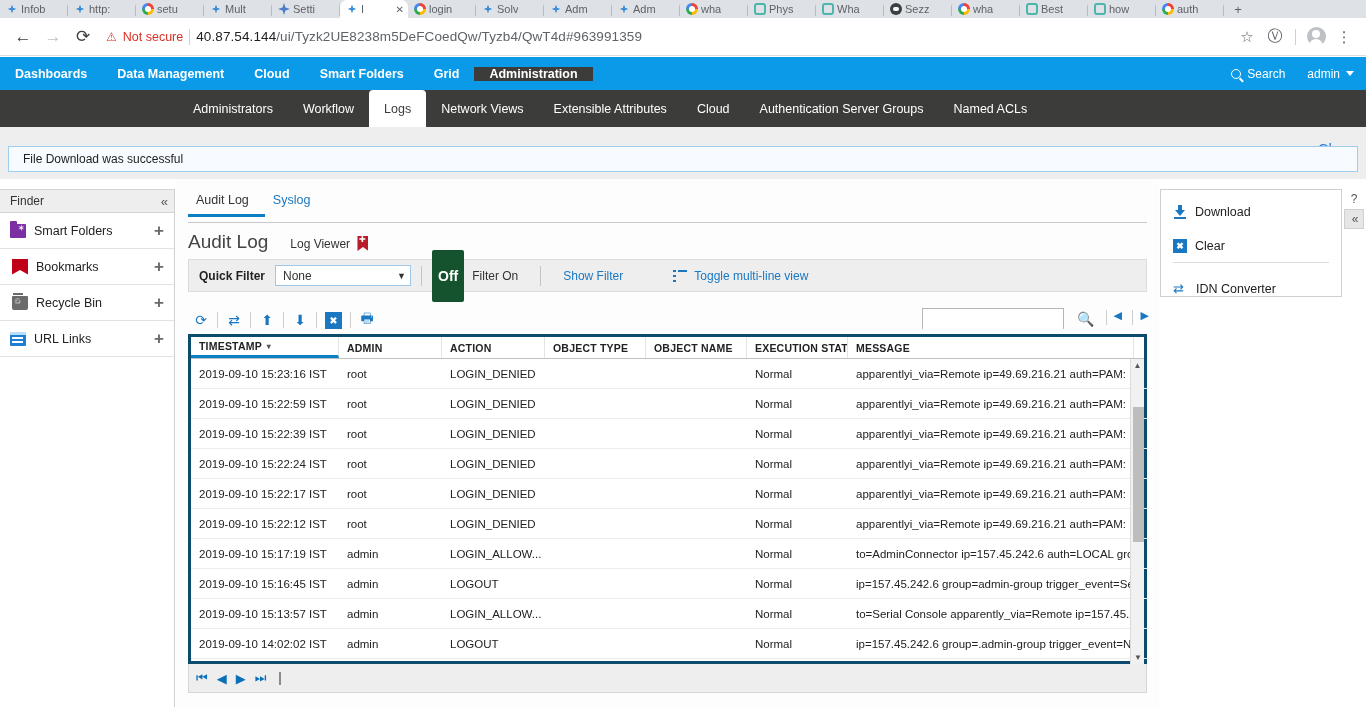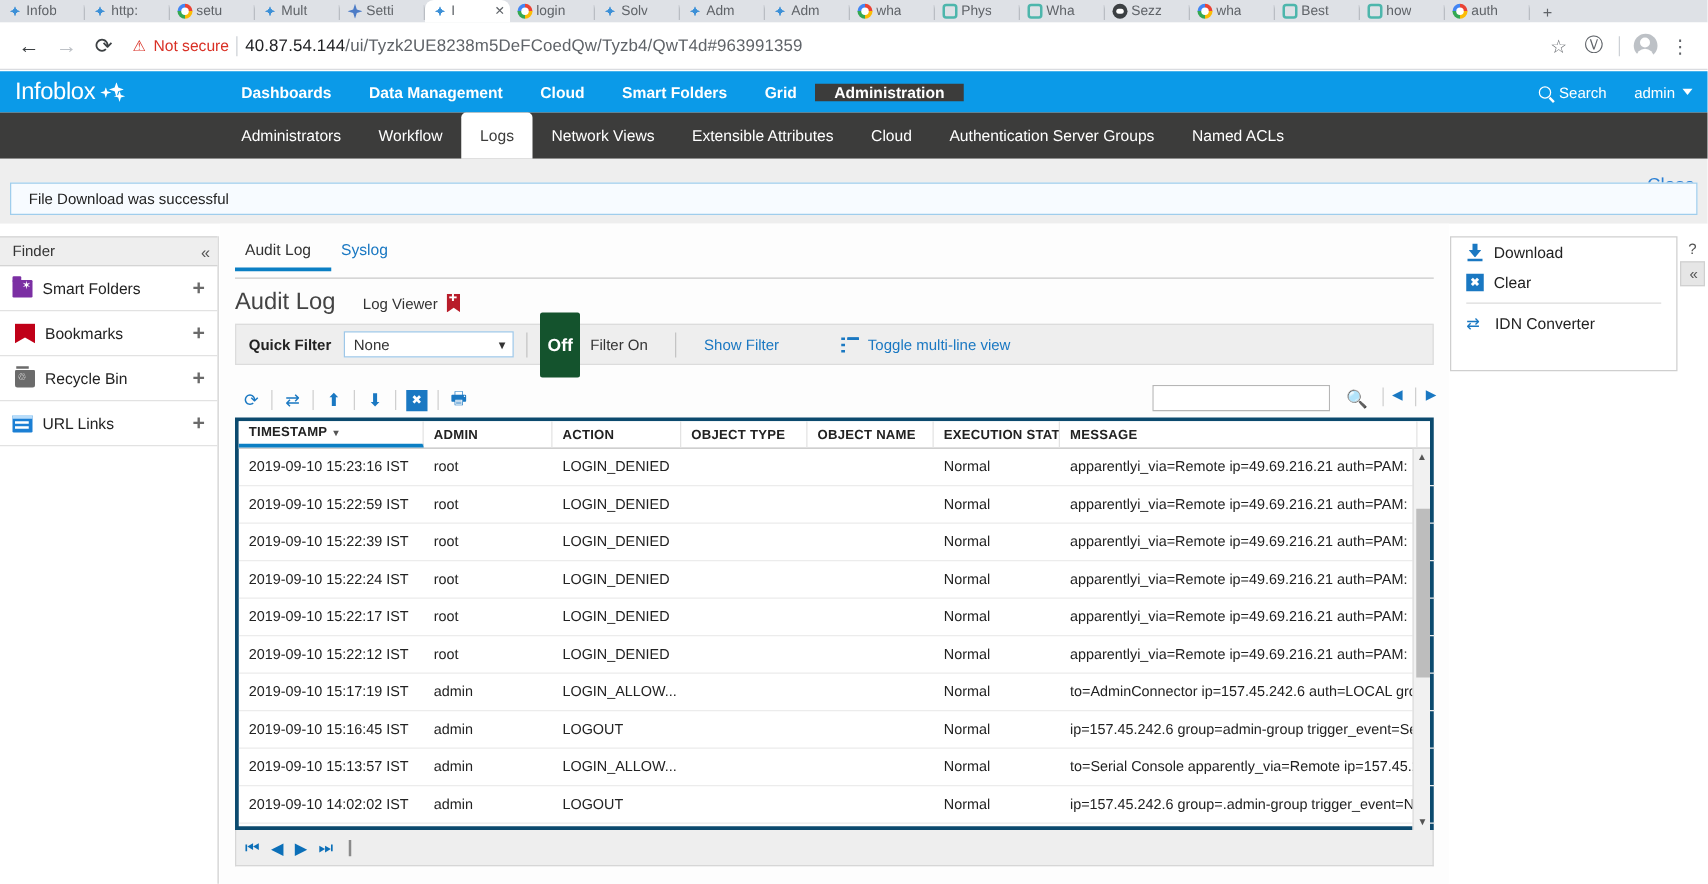--- a/index.html
+++ b/index.html
@@ -273,21 +273,21 @@
 
   
   #rtool {
     position: absolute; right: 24px; top: 10px; width: 182px; background: #fff;
     border: 1px solid #cfcfcf; height: 108px;
   }
   #rtool-head {
     height: 24px; background: #eeeeee; border-bottom: 1px solid #d4d4d4;
     display: flex; align-items: center; padding: 0 8px 0 10px; font-size: 12px; color: #333;
   }
-  .rtool-row { display: flex; align-items: center; gap: 8px; padding: 5px 0 5px 12px; font-size: 12.5px; color: #222; }
+  .rtool-row { display: flex; align-items: center; gap: 8px; padding: 15px 0 5px 12px; font-size: 12.5px; color: #222; }
   .rtool-div { height:1px; background:#dcdcdc; margin: 4px 12px; }
   .ic-dl { width:14px;height:14px;position:relative; }
   .ic-dl:before{content:"";position:absolute;left:5px;top:0;width:4px;height:7px;background:#1a78c2;}
   .ic-dl:after{content:"";position:absolute;left:2px;top:5px;width:10px;height:6px;background:#1a78c2;clip-path:polygon(0 0,100% 0,50% 100%);}
   .ic-dlbase{position:absolute;left:1px;bottom:0;width:12px;height:2px;background:#1a78c2;}
   .ic-x { width:14px;height:14px;background:#1a78c2;color:#fff;font-size:9px;display:flex;align-items:center;justify-content:center;font-weight:bold; }
   .ic-swap { width:15px;height:12px;position:relative;color:#1a78c2;font-size:13px;line-height:12px; }
 
   #right-rail { position: absolute; right: 0; top: 10px; width: 22px; }
   .rail-btn { width: 20px; height: 20px; display:flex;align-items:center;justify-content:center; font-size:12px; color:#555; }
@@ -387,28 +387,20 @@
   <div class="tbicon">☆</div>
   <div class="tbicon">Ⓥ</div>
   <div class="sep-v" style="margin:0 6px"></div>
   <div class="tbicon">
       <span class="avatar-circ"></span>
     </div>
   <div class="tbicon">⋮</div>
 </div>
 
 <div id="ib-topbar">
-  <div id="ib-logo">
-    <span>Infoblox</span>
-    <span class="logo-diamonds">
-        <span></span>
-        <span></span>
-        <span></span>
-      </span>
-  </div>
   <div id="ib-mainnav">
       <div class="mainnav-item">Dashboards</div>
       <div class="mainnav-item">Data Management</div>
       <div class="mainnav-item">Cloud</div>
       <div class="mainnav-item">Smart Folders</div>
       <div class="mainnav-item">Grid</div>
       <div class="mainnav-item active">Administration</div>
     </div>
   <div id="ib-topright">
     <span class="mag"></span>

